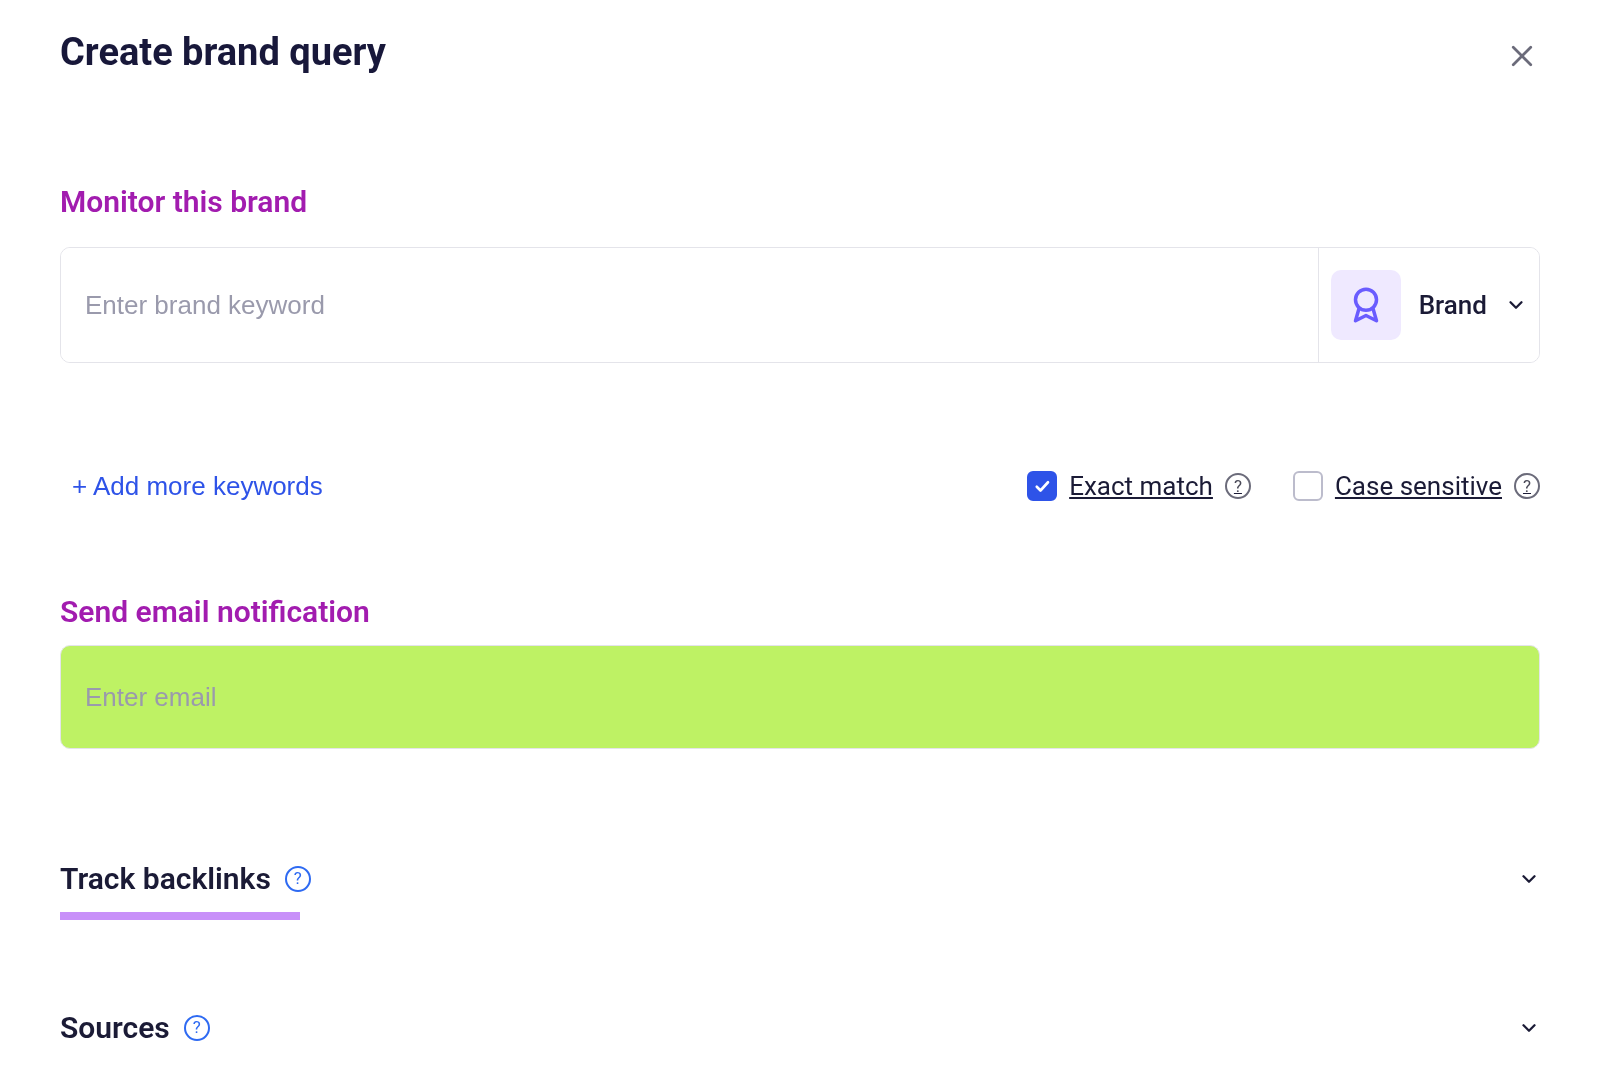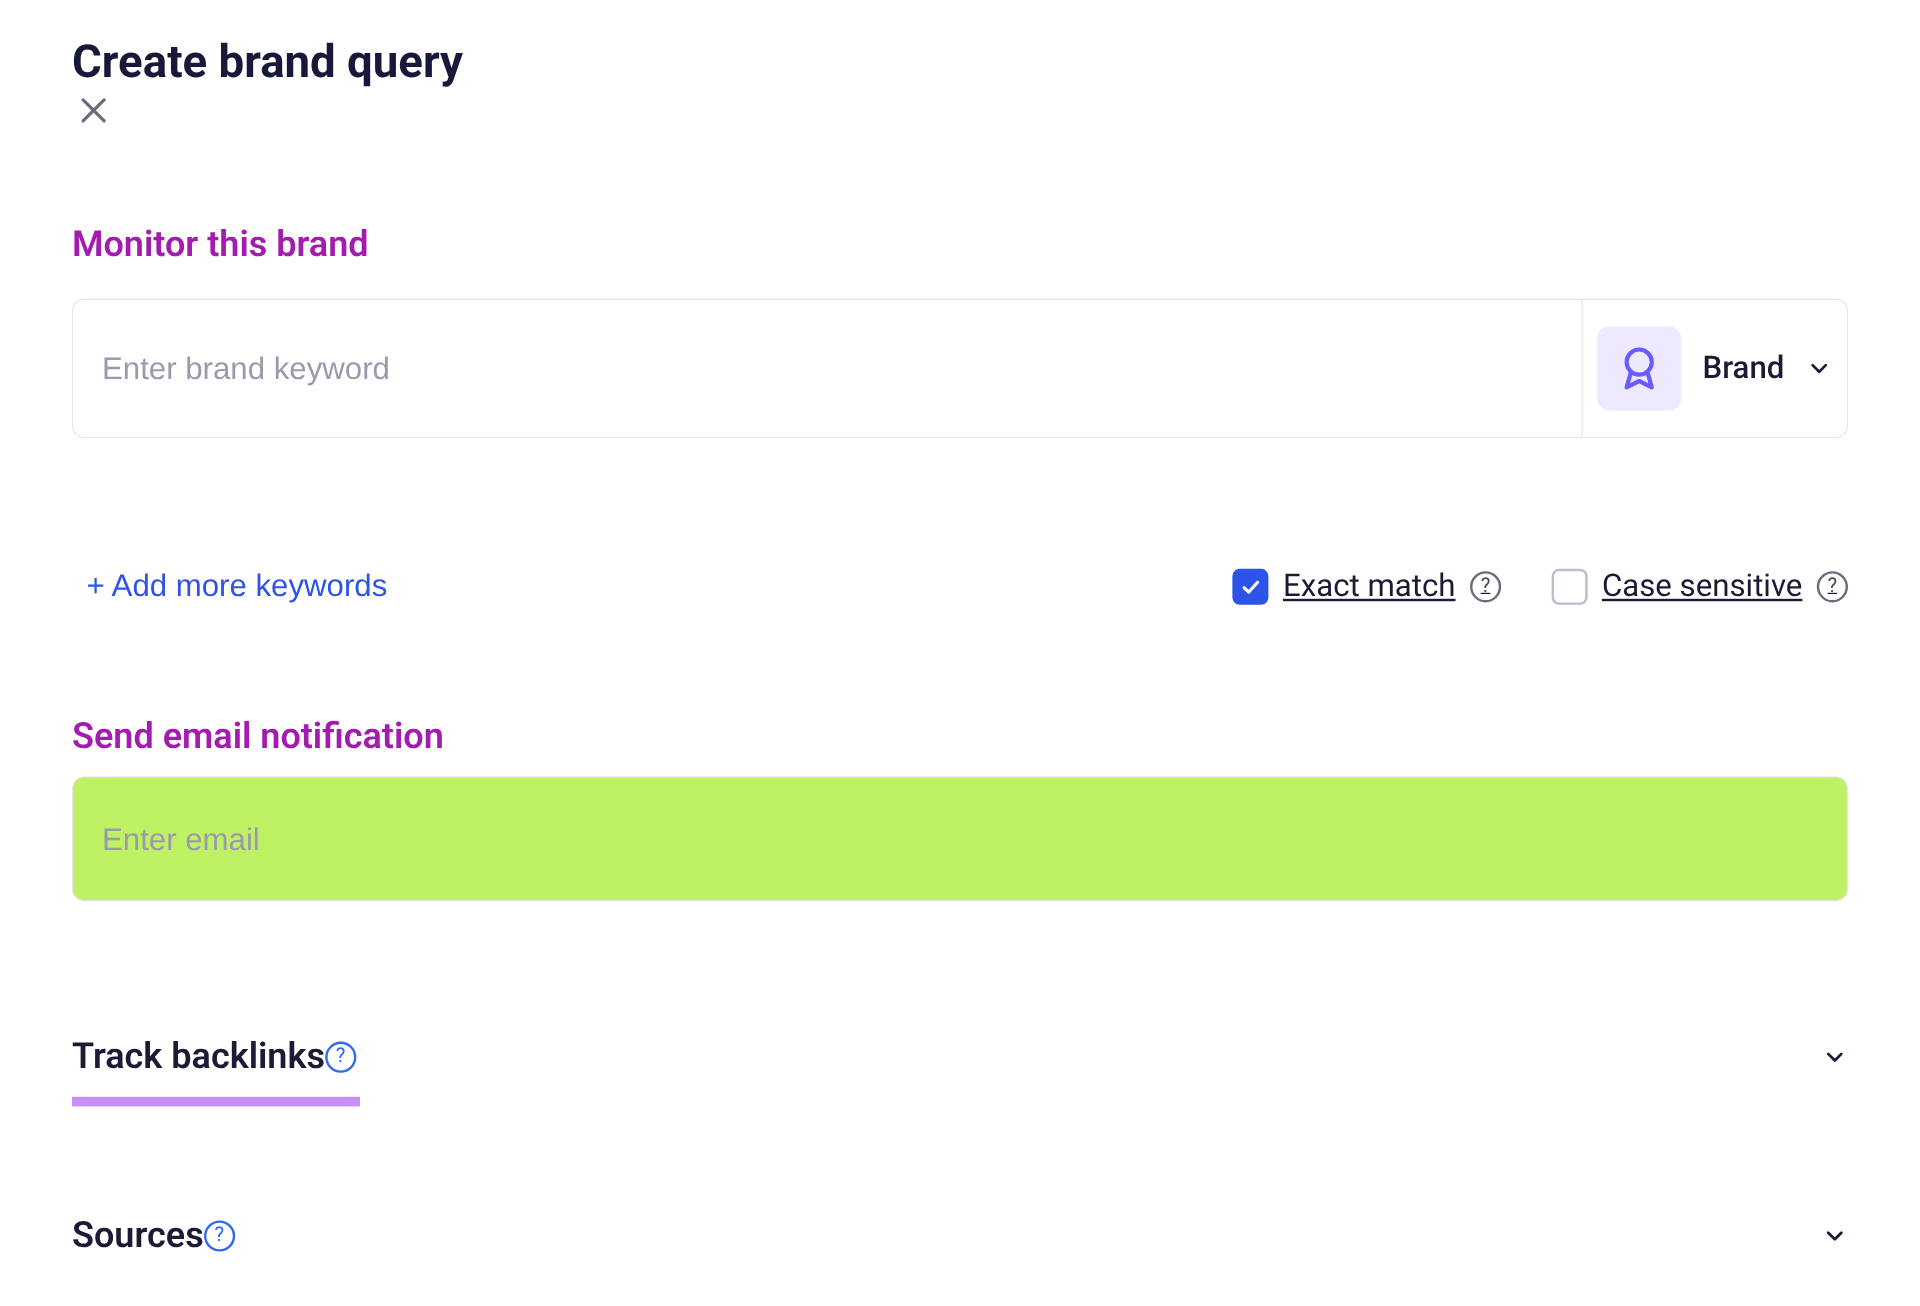--- a/index.html
+++ b/index.html
@@ -8,24 +8,23 @@
     height: 1088px;
     background: #ffffff;
     font-family: -apple-system, BlinkMacSystemFont, "Segoe UI", Roboto, Helvetica, Arial, sans-serif;
     color: #1b1b36;
   }
   .wrap {
     padding: 30px 60px 40px 60px;
   }
   .header-row {
     display: flex;
-    align-items: flex-start;
+    align-items: flex-end;
     justify-content: space-between;
-    margin-bottom: 76px;
-    flex-direction: column;
+    margin-bottom: 110px;
   }
   .title {
     font-size: 38px;
     font-weight: 700;
     color: #18183a;
   }
   .close-btn {
     width: 36px;
     height: 36px;
     display: flex;
@@ -85,21 +84,21 @@
   .badge-icon-wrap svg { width: 42px; height: 42px; color: #6a5cff; }
   .brand-type-label {
     font-size: 26px;
     font-weight: 500;
     color: #1b1b36;
   }
   .chevron { width: 22px; height: 22px; color: #1b1b36; }
 
   .options-row {
     display: flex;
-    align-items: center;
+    align-items: flex-start;
     justify-content: space-between;
     margin-bottom: 92px;
   }
   .add-more {
     font-size: 26px;
     font-weight: 500;
     color: #2e53e8;
     cursor: pointer;
     background: none;
     border: none;
@@ -177,20 +176,21 @@
   .collapsible {
     display: flex;
     align-items: center;
     justify-content: space-between;
     padding: 20px 0;
     cursor: pointer;
   }
   .collapsible-left {
     display: flex;
     align-items: center;
+    gap: 14px;
   }
   .collapsible-title {
     font-size: 30px;
     font-weight: 600;
     color: #1b1b36;
   }
   .underline-accent {
     width: 240px;
     height: 8px;
     background: #c890f9;

